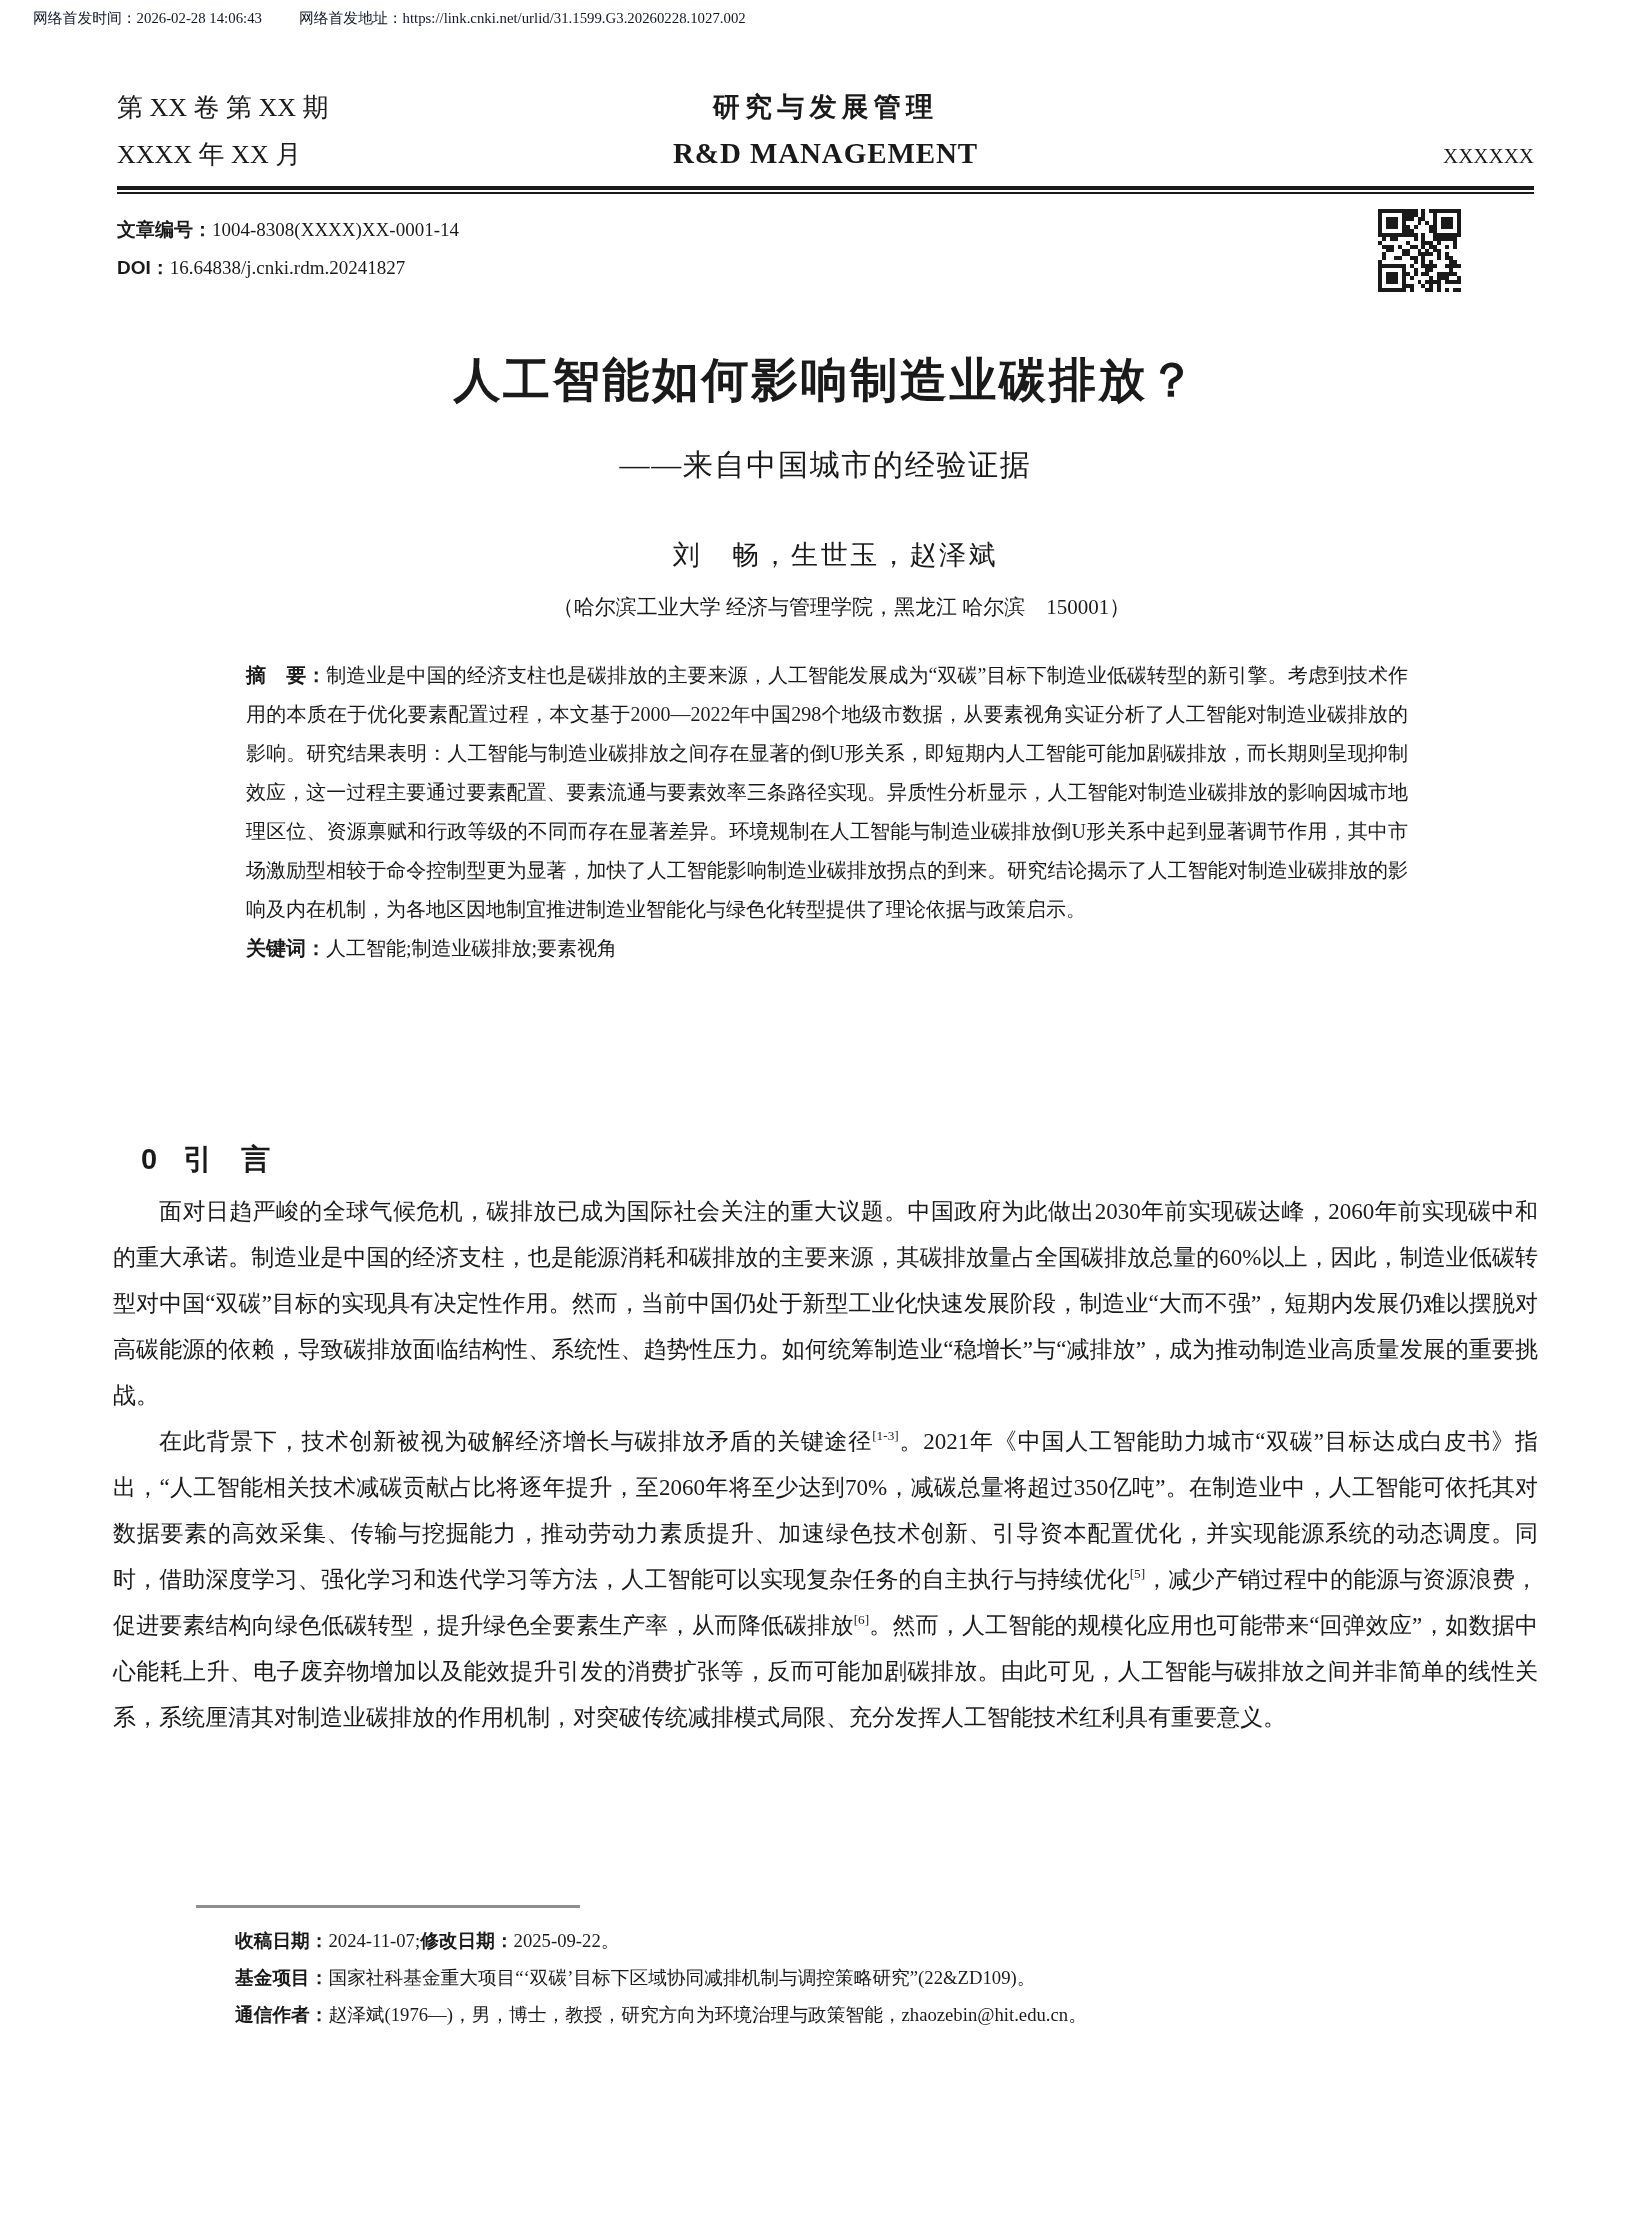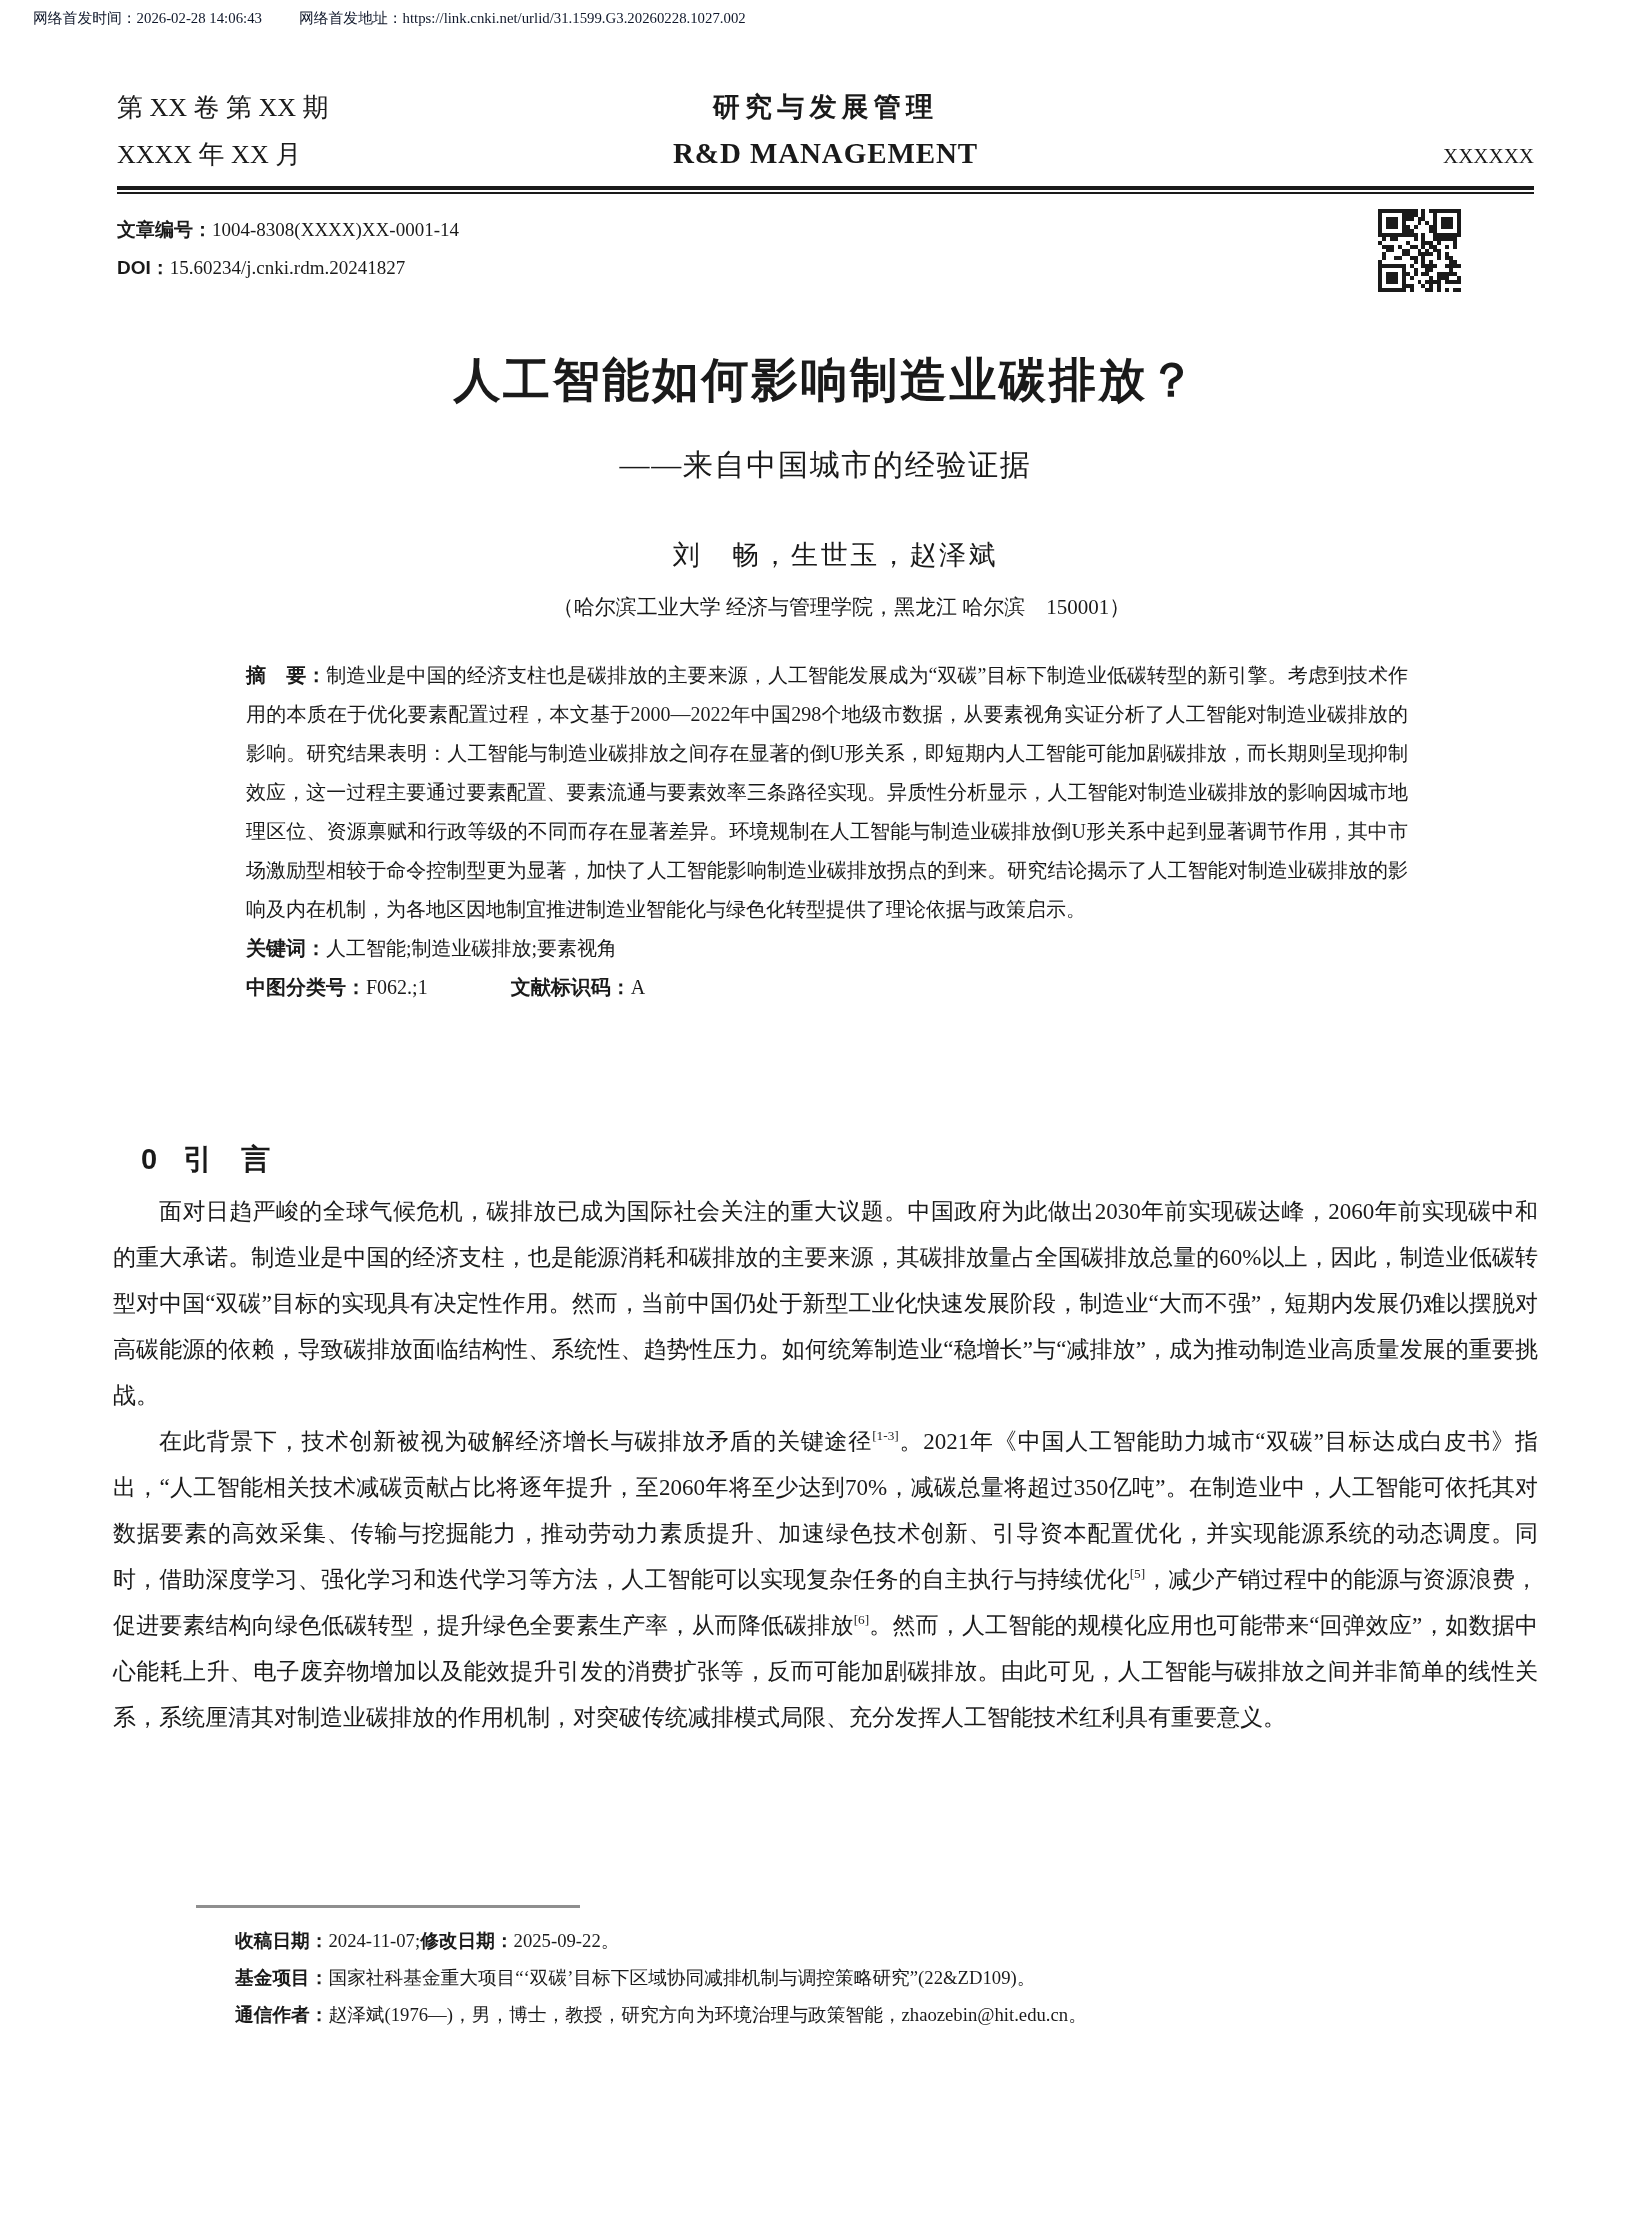--- a/index.html
+++ b/index.html
@@ -64,21 +64,21 @@
   <div class="rules">
     <div class="rule-thick"></div>
     <div class="rule-thin"></div>
   </div>
 
   <div class="article-info">
     <div>
       <span class="b-label">文章编号：</span><span>1004-8308(XXXX)XX-0001-14</span>
     </div>
     <div class="doi-line">
-      <span class="b-label">DOI：</span><span>15.60234/j.cnki.rdm.20241827</span>
+      <span class="b-label">DOI：</span><span>16.64838/j.cnki.rdm.20241827</span>
     </div>
   </div>
 
   <div class="qr">
     <svg viewBox="0 0 21 21" shape-rendering="crispEdges">
         <rect x="0" y="0" width="7" height="7" fill="#1a1a1a"></rect>
         <rect x="1" y="1" width="5" height="5" fill="#fff"></rect>
         <rect x="2" y="2" width="3" height="3" fill="#1a1a1a"></rect>
         <rect x="14" y="0" width="7" height="7" fill="#1a1a1a"></rect>
         <rect x="15" y="1" width="5" height="5" fill="#fff"></rect>
@@ -229,23 +229,20 @@
   <div class="authors">刘　畅，生世玉，赵泽斌</div>
   <div class="affiliation">（哈尔滨工业大学 经济与管理学院，黑龙江 哈尔滨　150001）</div>
 
   <div class="abstract-block">
     <div>
       <span class="b-label">摘　要：</span><span>制造业是中国的经济支柱也是碳排放的主要来源，人工智能发展成为“双碳”目标下制造业低碳转型的新引擎。考虑到技术作用的本质在于优化要素配置过程，本文基于2000—2022年中国298个地级市数据，从要素视角实证分析了人工智能对制造业碳排放的影响。研究结果表明：人工智能与制造业碳排放之间存在显著的倒U形关系，即短期内人工智能可能加剧碳排放，而长期则呈现抑制效应，这一过程主要通过要素配置、要素流通与要素效率三条路径实现。异质性分析显示，人工智能对制造业碳排放的影响因城市地理区位、资源禀赋和行政等级的不同而存在显著差异。环境规制在人工智能与制造业碳排放倒U形关系中起到显著调节作用，其中市场激励型相较于命令控制型更为显著，加快了人工智能影响制造业碳排放拐点的到来。研究结论揭示了人工智能对制造业碳排放的影响及内在机制，为各地区因地制宜推进制造业智能化与绿色化转型提供了理论依据与政策启示。</span>
     </div>
     <div class="kw-line">
       <span class="b-label">关键词：</span><span>人工智能;制造业碳排放;要素视角</span>
     </div>
-    <div class="clc-line">
-      <span class="b-label">中图分类号：</span><span>F062.;1</span><span class="sep"></span><span class="b-label">文献标识码：</span><span>A</span>
-    </div>
   </div>
 
   <div class="section-heading">
     <span class="num">0</span><span>引　言</span>
   </div>
 
   <div class="body-text">
     <p>面对日趋严峻的全球气候危机，碳排放已成为国际社会关注的重大议题。中国政府为此做出2030年前实现碳达峰，2060年前实现碳中和的重大承诺。制造业是中国的经济支柱，也是能源消耗和碳排放的主要来源，其碳排放量占全国碳排放总量的60%以上，因此，制造业低碳转型对中国“双碳”目标的实现具有决定性作用。然而，当前中国仍处于新型工业化快速发展阶段，制造业“大而不强”，短期内发展仍难以摆脱对高碳能源的依赖，导致碳排放面临结构性、系统性、趋势性压力。如何统筹制造业“稳增长”与“减排放”，成为推动制造业高质量发展的重要挑战。</p>
     <p><span>在此背景下，技术创新被视为破解经济增长与碳排放矛盾的关键途径</span><sup class="ref">[1-3]</sup><span>。2021年《中国人工智能助力城市“双碳”目标达成白皮书》指出，“人工智能相关技术减碳贡献占比将逐年提升，至2060年将至少达到70%，减碳总量将超过350亿吨”。在制造业中，人工智能可依托其对数据要素的高效采集、传输与挖掘能力，推动劳动力素质提升、加速绿色技术创新、引导资本配置优化，并实现能源系统的动态调度。同时，借助深度学习、强化学习和迭代学习等方法，人工智能可以实现复杂任务的自主执行与持续优化</span><sup class="ref">[5]</sup><span>，减少产销过程中的能源与资源浪费，促进要素结构向绿色低碳转型，提升绿色全要素生产率，从而降低碳排放</span><sup class="ref">[6]</sup><span>。然而，人工智能的规模化应用也可能带来“回弹效应”，如数据中心能耗上升、电子废弃物增加以及能效提升引发的消费扩张等，反而可能加剧碳排放。由此可见，人工智能与碳排放之间并非简单的线性关系，系统厘清其对制造业碳排放的作用机制，对突破传统减排模式局限、充分发挥人工智能技术红利具有重要意义。</span></p>
   </div>

